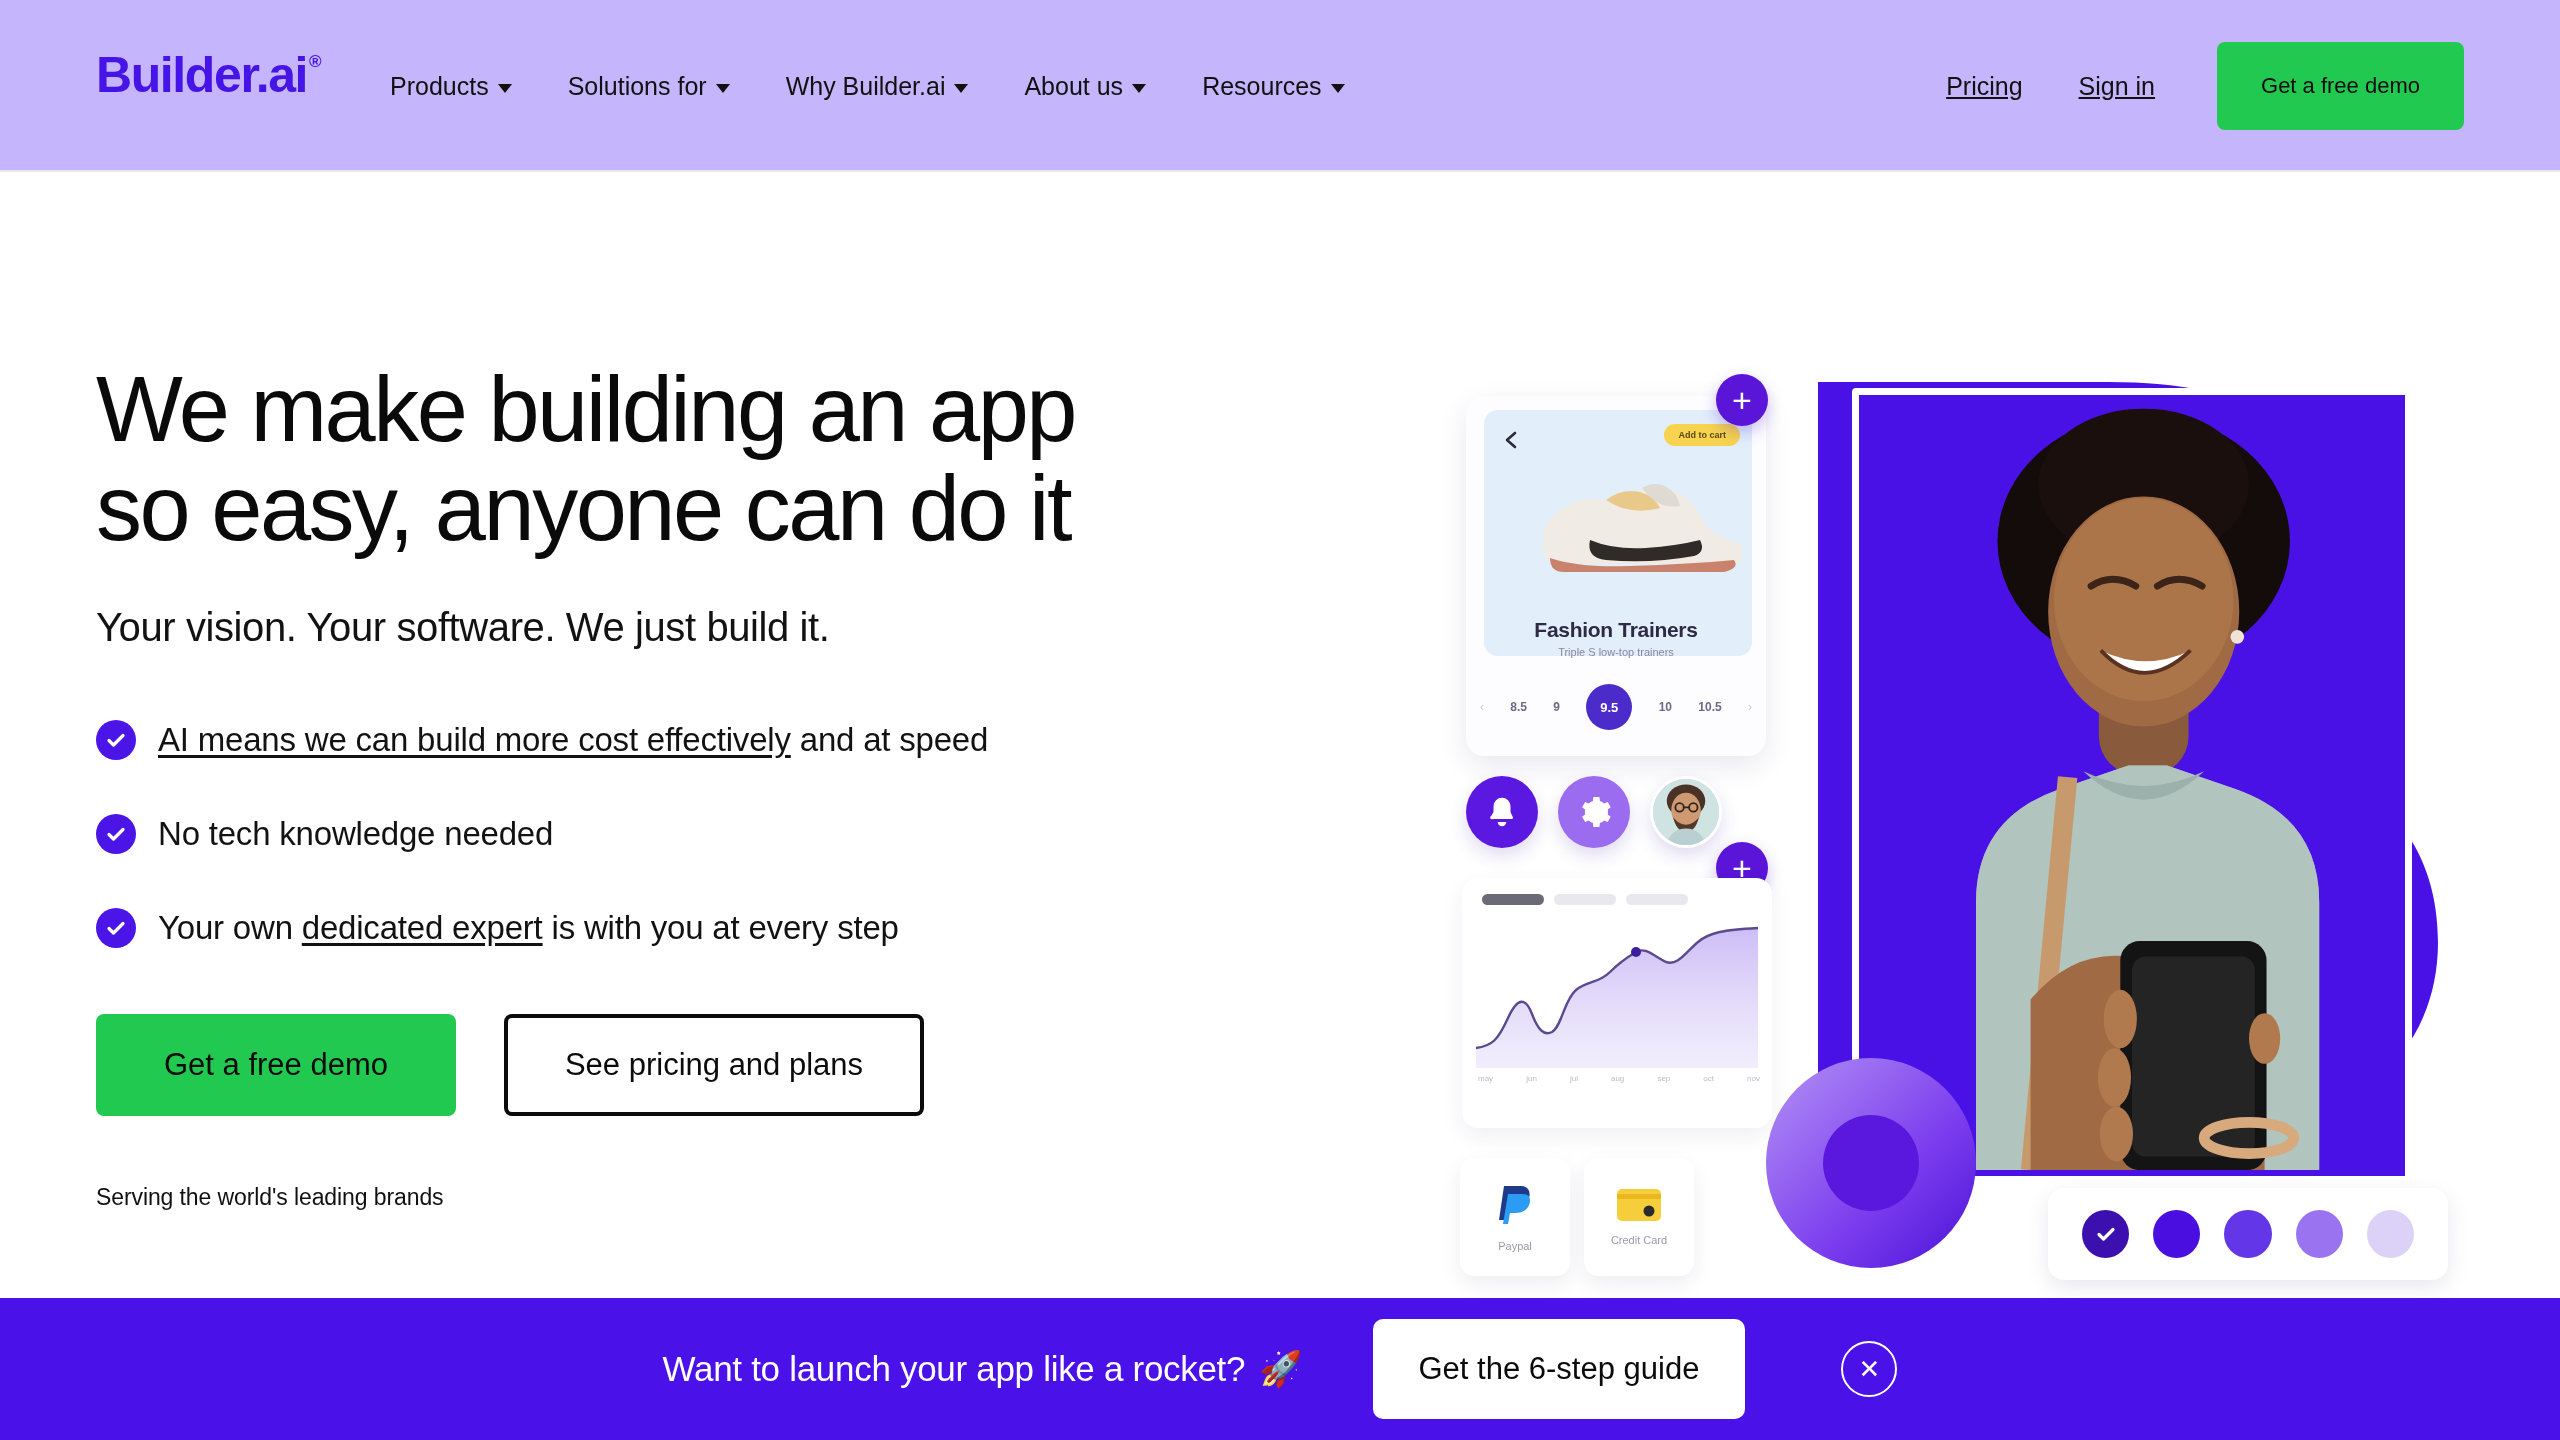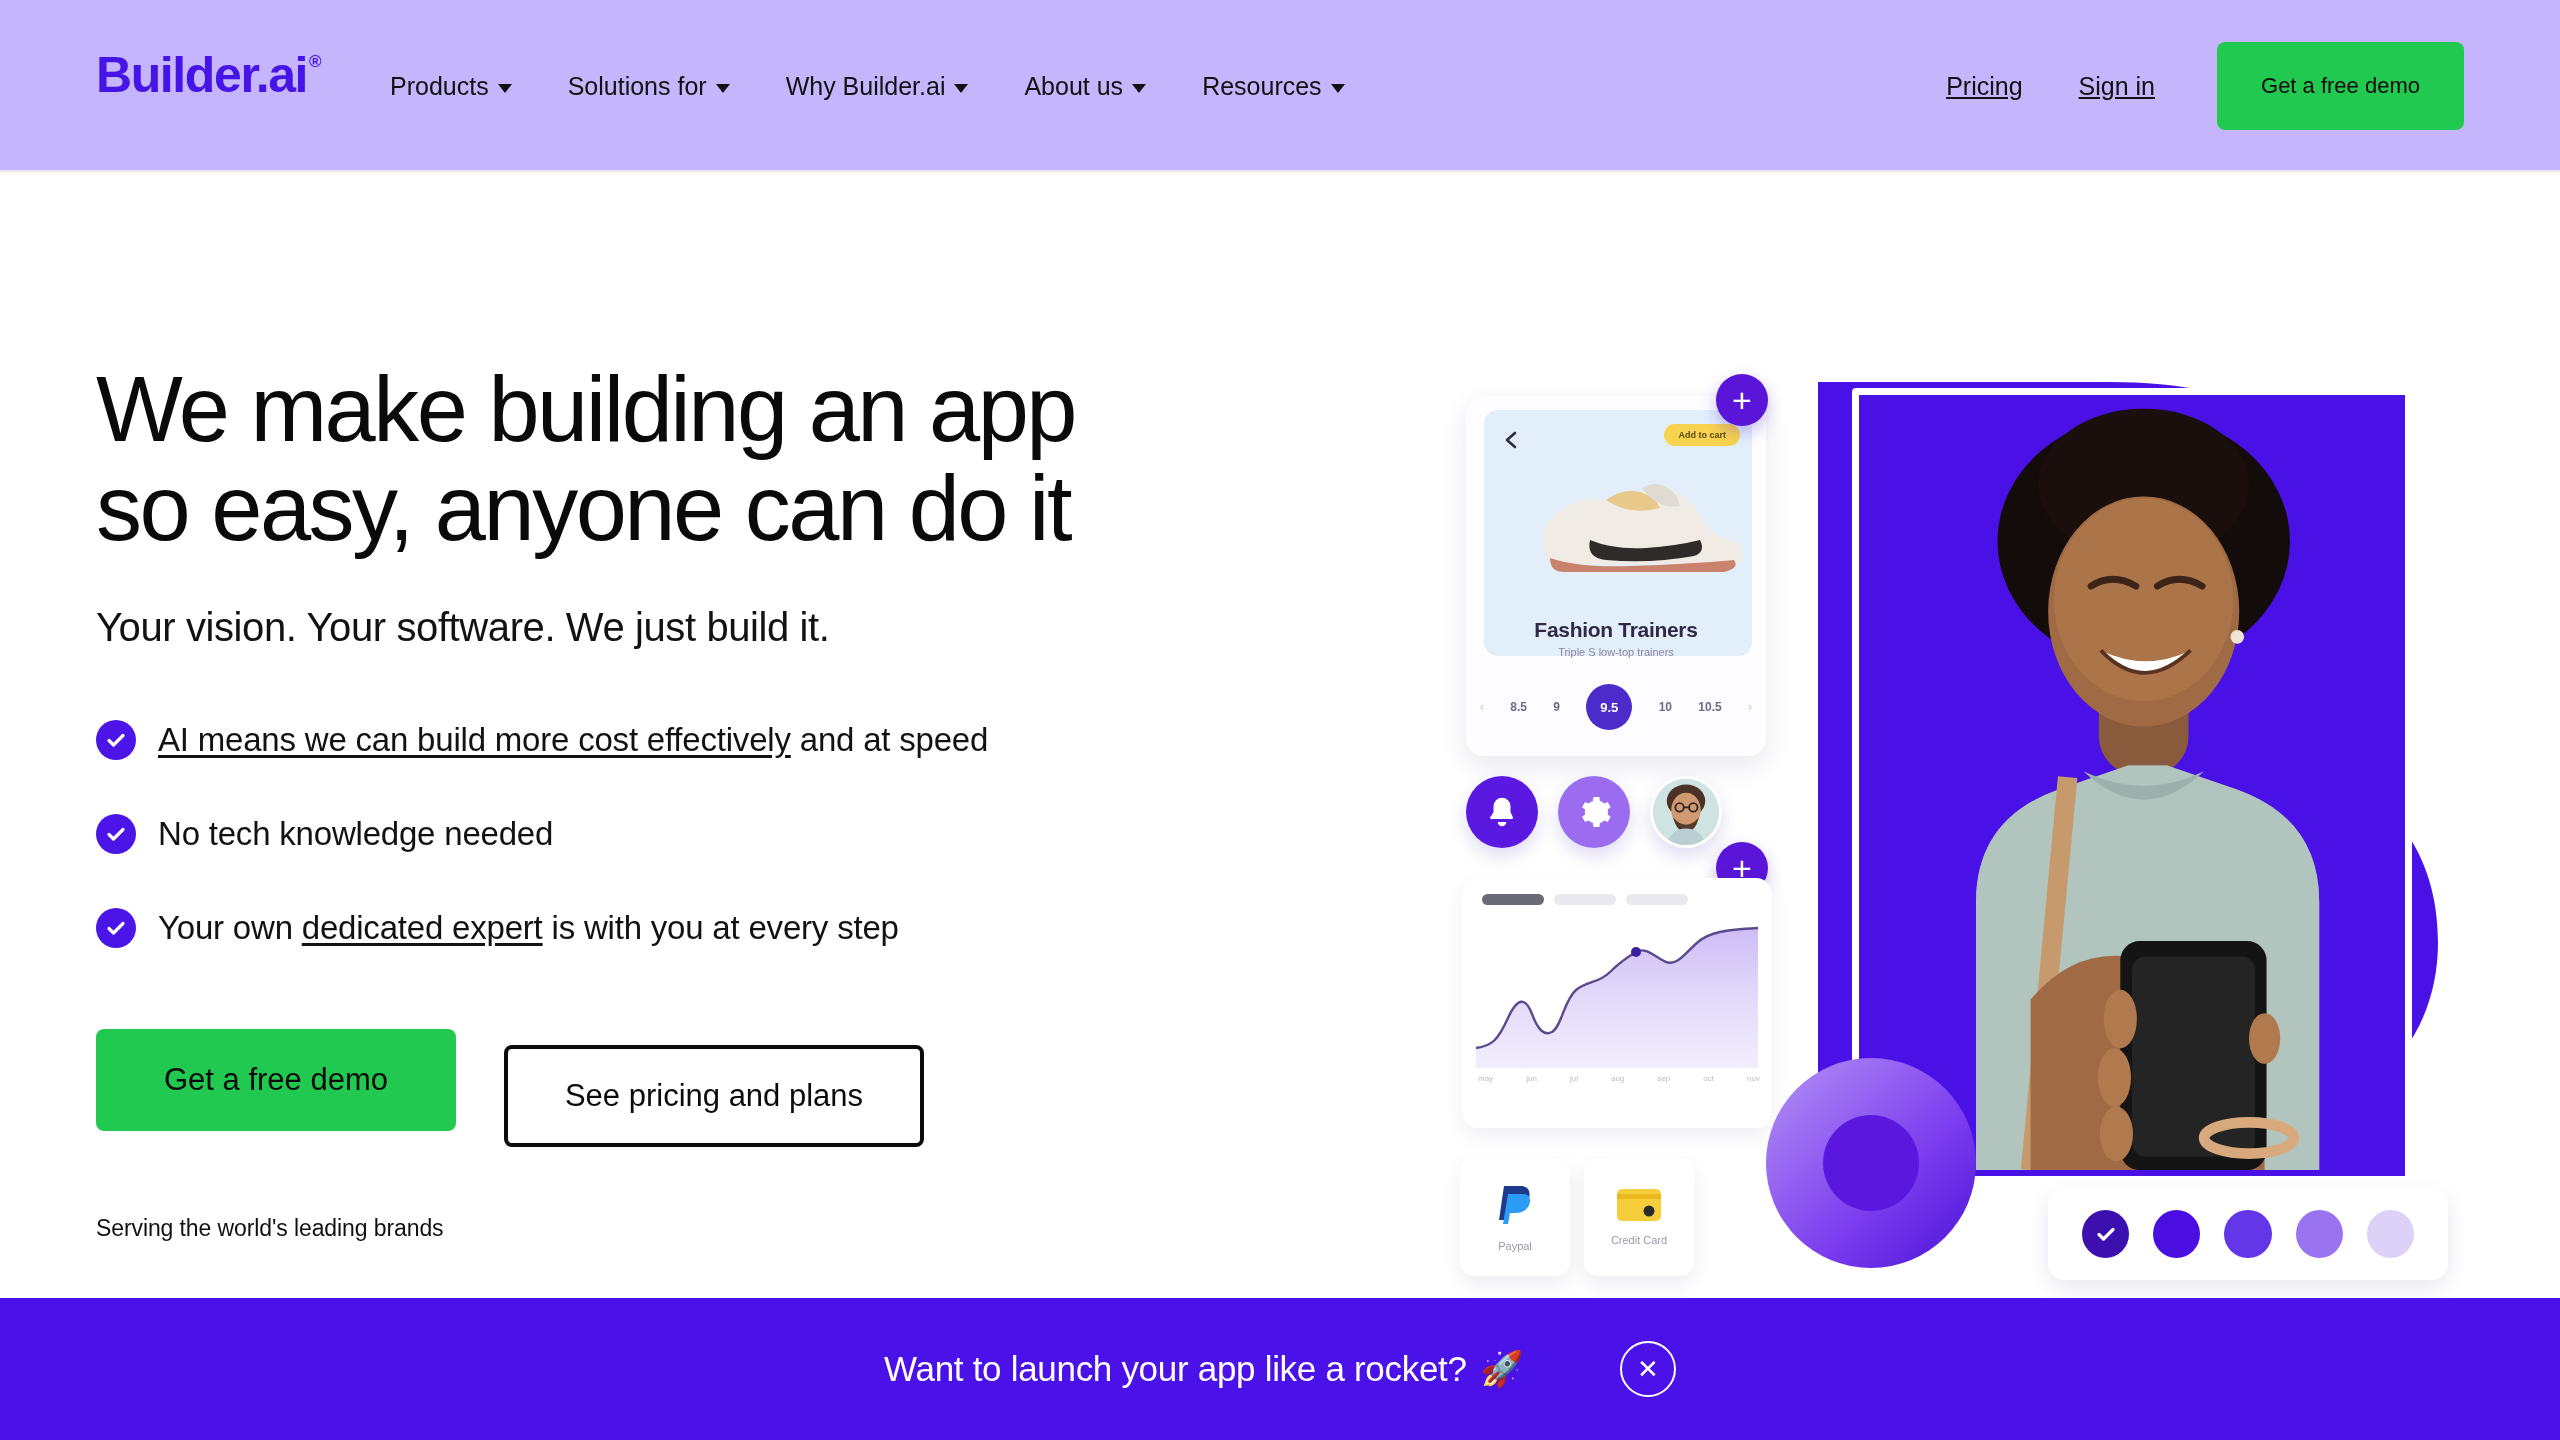--- a/index.html
+++ b/index.html
@@ -85,21 +85,21 @@
   .btn-demo{
     background:#22C950; color:#0b0b0b; border:none; border-radius:8px;
     font-size:31px; font-family:"Liberation Sans", sans-serif;
     width:360px; height:102px; cursor:pointer;
     display:flex;align-items:center;justify-content:center; white-space:nowrap;
   }
   .btn-pricing{
     background:#ffffff; color:#0b0b0b; border:4px solid #0b0b0b; border-radius:8px;
     font-size:31px; font-family:"Liberation Sans", sans-serif;
     width:420px; height:102px; cursor:pointer;
-    display:flex;align-items:center;justify-content:center; white-space:nowrap;margin-top:31px;
+    display:flex;align-items:center;justify-content:center; white-space:nowrap;
   }
   .serving{
     margin-top:68px; font-size:23px; color:#111; letter-spacing:-0.1px;
   }
 
   
   .hero-art{
     position:absolute; left:1448px; top:368px; width:1040px; height:925px;
   }
   .big-b{
@@ -479,14 +479,15 @@
     <span class="sw" style="background:#9A74F0"></span>
     <span class="sw" style="background:#DCD2F8"></span>
   </div>
 </div>
 
 <div class="banner">
   <div class="banner-text">
     <span>Want to launch your app like a rocket?</span>
     <span>🚀</span>
   </div>
+  <button class="banner-btn">Get the 6-step guide</button>
   <button class="banner-close">✕</button>
 </div>
 
 </body></html>

